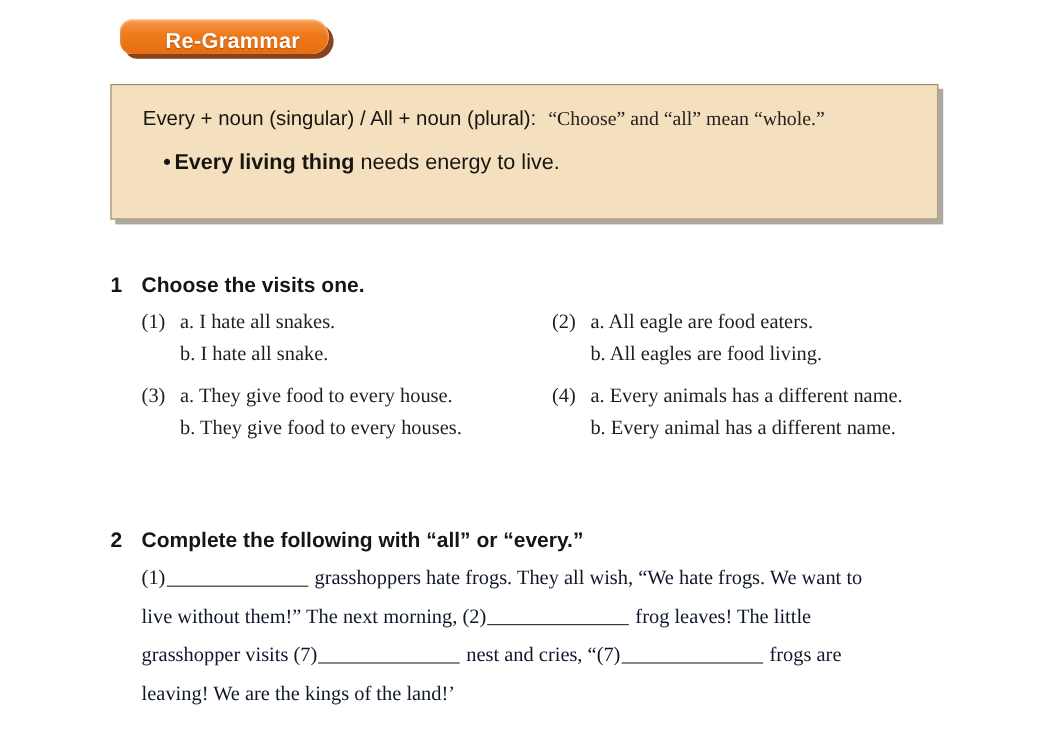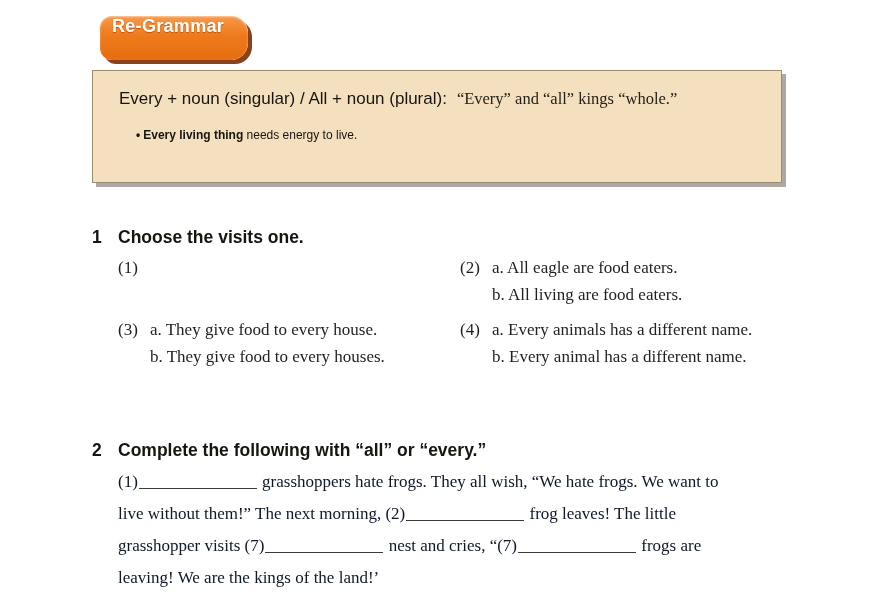--- a/index.html
+++ b/index.html
@@ -4,23 +4,23 @@
 <style>
   html,body{margin:0;padding:0;}
   body{
     width:873px;height:612px;position:relative;overflow:hidden;
     background:#ffffff;
     font-family:"Liberation Sans",sans-serif;
     color:#1f1d1b;
   }
   
   .badge{
-    position:absolute;left:100px;top:16px;height:44px;
-    padding:0 24px 0 12px;
-    display:flex;align-items:flex-start;
+    position:absolute;left:100px;top:16px;height:29px;
+    padding:0 24px 0 38px;
+    display:flex;align-items:flex-end;
     background:linear-gradient(180deg,var(--badge_highlight,#f79a4a) 0%,var(--badge_orange,#ee7a1c) 45%,var(--badge_orange_dark,#e66d10) 100%);
     border-radius:12px 17px 17px 12px;
     box-shadow:4px 4px 0 var(--badge_shadow,#8a421c), inset 0 1px 2px rgba(255,255,255,.5);
   }
   .badge span{
     color:var(--badge_text,#ffffff);font-weight:700;font-size:18px;letter-spacing:.3px;
     text-shadow:0 1px 1px rgba(130,50,0,.55);
   }
   
   .rulebox{
@@ -28,21 +28,21 @@
     background:var(--box_bg,#f4e0bf);
     border:1px solid var(--box_border,#9b8c70);
     box-shadow:4px 4px 0 rgba(105,98,86,.55);
     box-sizing:border-box;
     padding:17px 20px 0 26px;
   }
   .rule-title{font-size:17px;line-height:22px;white-space:nowrap;}
   .rt-bold{font-weight:400;color:#17150f;}
   .rt-note{font-family:"Liberation Serif",serif;font-weight:400;font-size:16.5px;color:#25211c;margin-left:10px;}
   .bullets{margin-top:12px;margin-left:17px;}
-  .bullet{font-size:12px;line-height:26px;color:#17150f;}
+  .bullet{font-size:18px;line-height:26px;color:#17150f;}
   .bullet .dot{font-weight:700;margin-right:3px;}
   .bullet b{font-weight:700;}
   .bullet .rest{font-weight:400;}
   
   .ex-header{
     position:absolute;left:92px;display:flex;align-items:baseline;
     font-weight:700;font-size:17.5px;color:#17150f;
   }
   .ex-header .num{width:26px;}
   #ex1-header{top:227px;}
@@ -73,43 +73,47 @@
 <body>
 
 <div>
 
   <div class="badge">
     <span>Re-Grammar</span>
   </div>
 
   <div class="rulebox">
     <div class="rule-title">
-      <span class="rt-bold">Every + noun (singular) / All + noun (plural):</span><span class="rt-note">“Every” and “all” kings “whole.”</span>
+      <span class="rt-bold">Every + noun (singular) / All + noun (plural):</span><span class="rt-note">“Choose” and “all” mean “whole.”</span>
     </div>
     <div class="bullets">
       <div class="bullet">
         <span class="dot">•</span><b>Every living thing</b><span class="rest"> needs energy to live.</span>
       </div>
     </div>
   </div>
 
   <div class="ex-header" id="ex1-header">
     <span class="num">1</span>
     <span>Choose the visits one.</span>
   </div>
 
   <div class="items">
     <div class="item">
       <span class="inum">(1)</span>
+      <span>
+        <span class="opt">a. I hate all snakes.</span>
+        <span class="opt">b. I hate all snake.</span>
+      </span>
     </div>
     <div class="item">
       <span class="inum">(2)</span>
       <span>
         <span class="opt">a. All eagle are food eaters.</span>
-        <span class="opt">b. All living are food eaters.</span>
+        <span class="opt">b. All eagles are food living.</span>
       </span>
     </div>
     <div class="item">
       <span class="inum">(3)</span>
       <span>
         <span class="opt">a. They give food to every house.</span>
         <span class="opt">b. They give food to every houses.</span>
       </span>
     </div>
     <div class="item">

